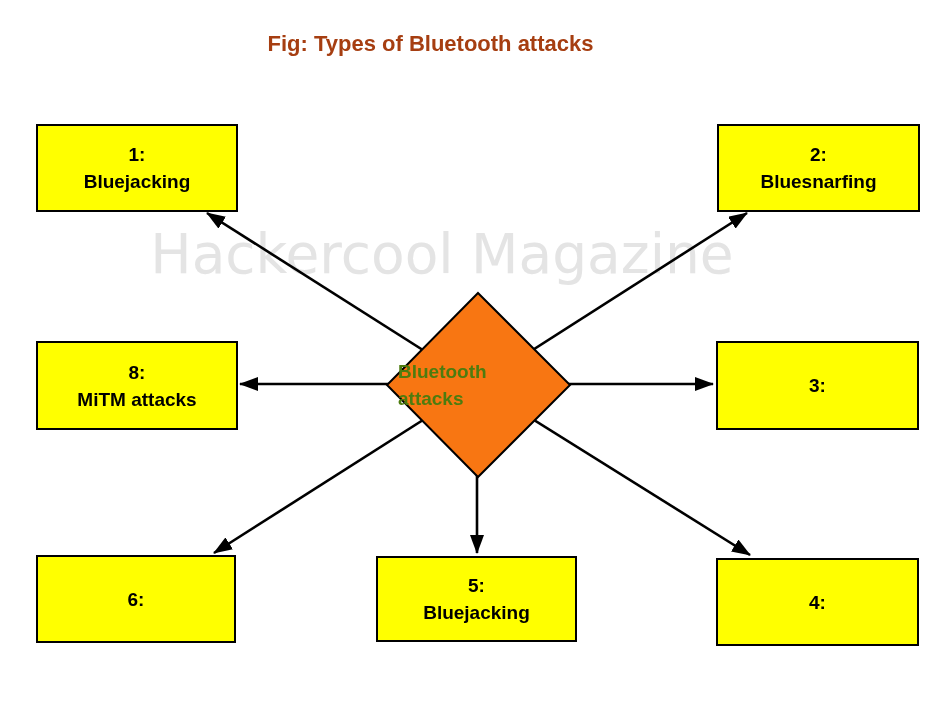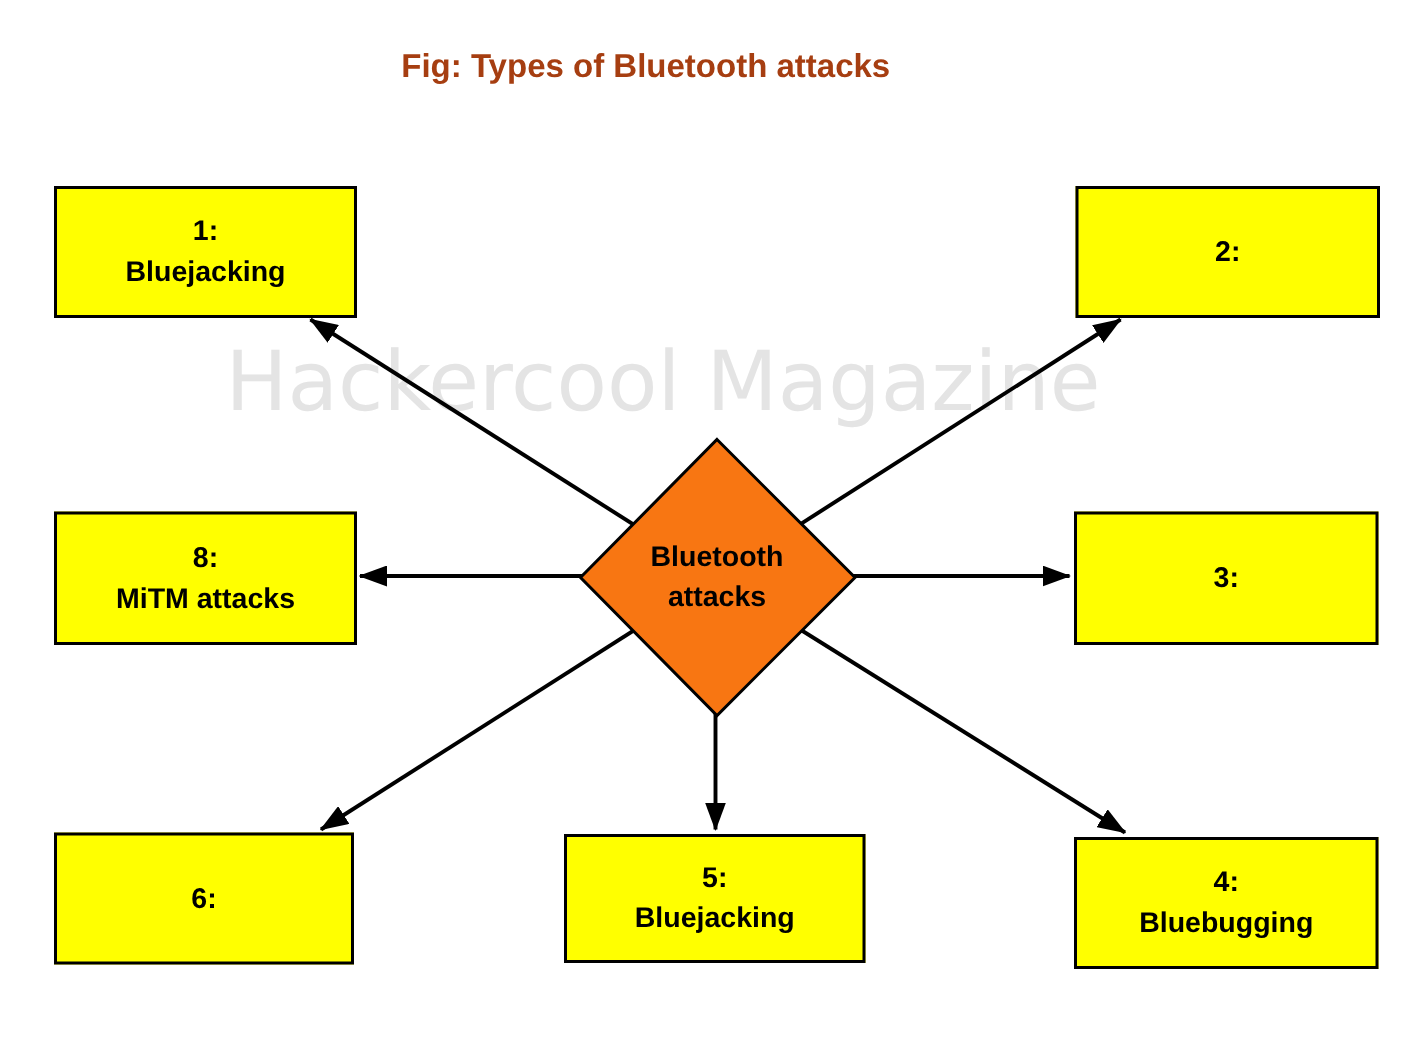--- a/index.html
+++ b/index.html
@@ -65,24 +65,23 @@
   .box-8 { left: 36px;  top: 341px; width: 202px; height: 89px; }
   .box-3 { left: 716px; top: 341px; width: 203px; height: 89px; }
   .box-6 { left: 36px;  top: 555px; width: 200px; height: 88px; }
   .box-5 { left: 376px; top: 556px; width: 201px; height: 86px; }
   .box-4 { left: 716px; top: 558px; width: 203px; height: 88px; }
   .diamond-label {
     position: absolute;
     left: 398px;
     top: 358px;
     width: 160px;
-    text-align: center;
     font-size: 19px;
     font-weight: bold;
-    color: #000000;
+    color: #4d7c0f;
     line-height: 27px;
   }
 </style>
 </head>
 <body>
 
 <div class="canvas">
 
   <div class="watermark">Hackercool Magazine</div>
 
@@ -104,29 +103,29 @@
 
   <div class="figure-title">Fig: Types of Bluetooth attacks</div>
 
   <div class="node-box box-1">
     <span>1:</span>
     <span class="pre">Bluejacking</span>
   </div>
 
   <div class="node-box box-2">
     <span>2:</span>
+    <span class="pre">Bluesnarfing</span>
   </div>
 
   <div class="node-box box-3">
     <span>3:</span>
   </div>
 
   <div class="node-box box-4">
     <span>4:</span>
-    <span class="pre">Bluebugging</span>
   </div>
 
   <div class="node-box box-5">
     <span>5:</span>
     <span class="pre">Bluejacking</span>
   </div>
 
   <div class="node-box box-6">
     <span>6:</span>
   </div>

